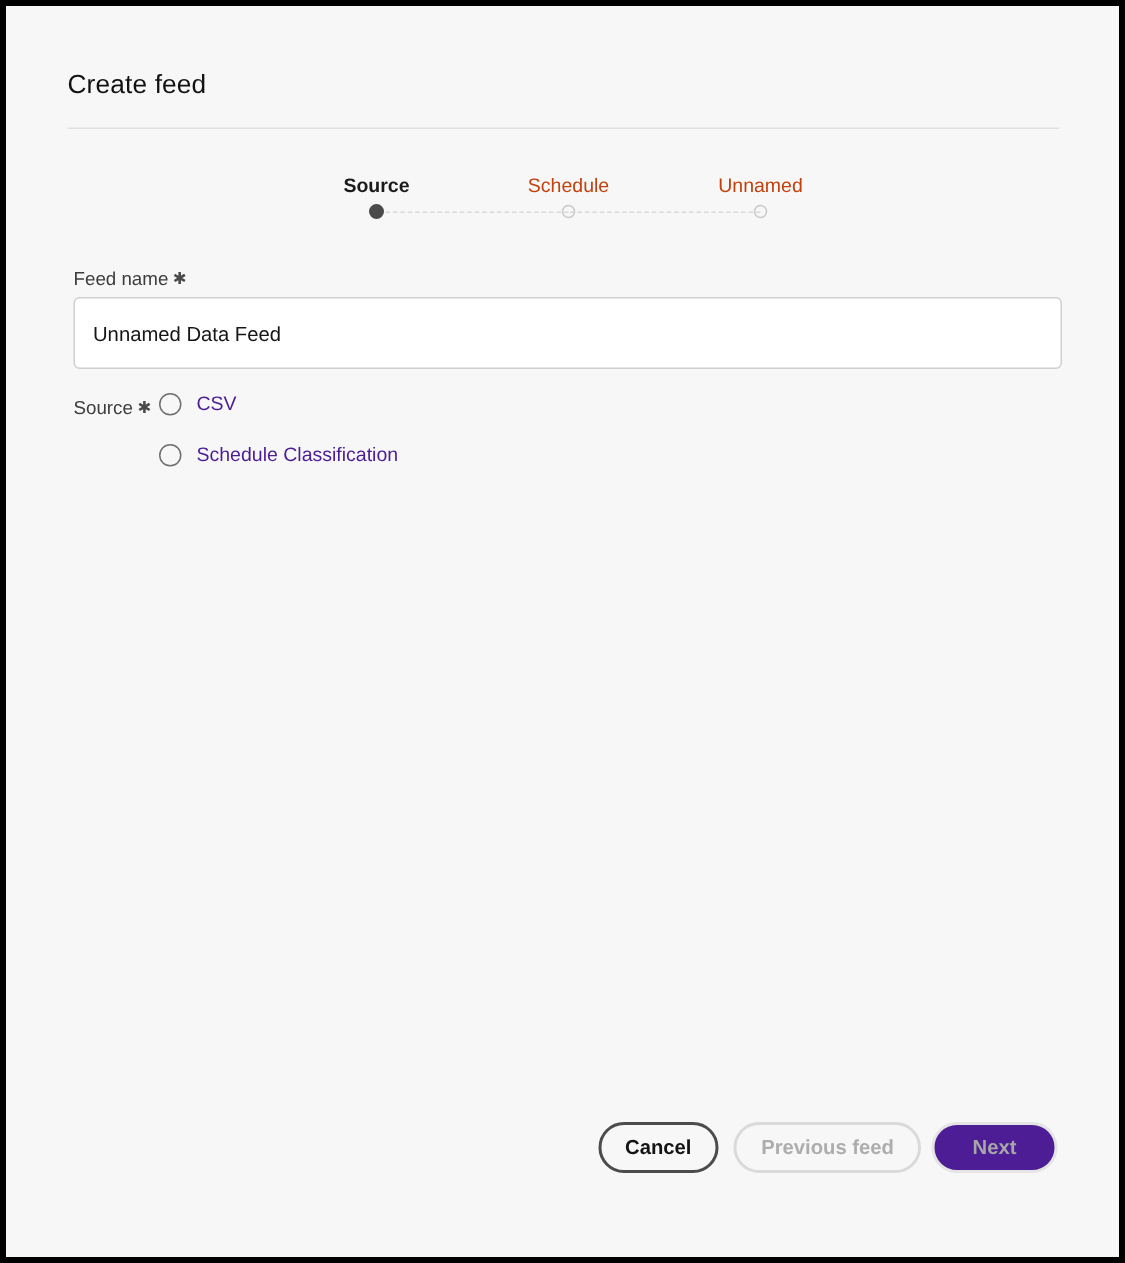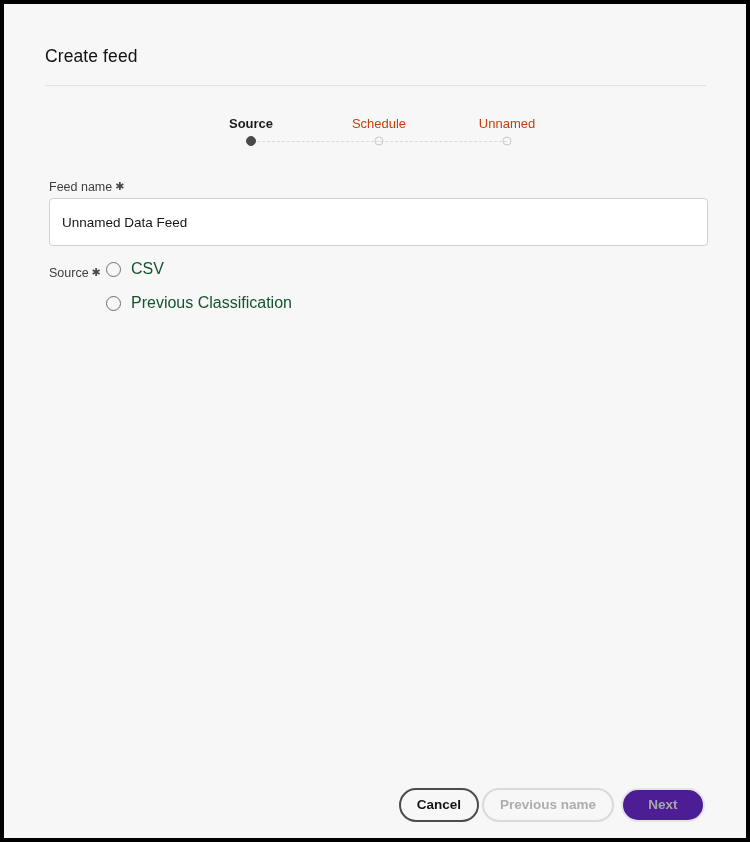--- a/index.html
+++ b/index.html
@@ -161,32 +161,32 @@
     width: 15px;
     height: 15px;
     border-radius: 50%;
     box-sizing: border-box;
     border: 1.8px solid #6f6f6f;
     background: transparent;
     flex: 0 0 auto;
   }
   .radio-label {
     margin-left: 10px;
-    font-size: 16px;
-    color: #14532d;
+    font-size: 13px;
+    color: #4c1d95;
     line-height: 16px;
     white-space: nowrap;
   }
 
   
   .footer {
     position: absolute;
     left: 41px;
     right: 41px;
-    top: 784px;
+    top: 744px;
     height: 38px;
   }
   .btn {
     position: absolute;
     top: 0;
     height: 34px;
     box-sizing: border-box;
     border-radius: 17px;
     font-family: "Liberation Sans", sans-serif;
     font-size: 13.5px;
@@ -258,24 +258,24 @@
       <span>Source</span><span class="required-mark">✱</span>
     </div>
 
     <div class="radio-group">
       <div class="radio-row">
         <span class="radio-circle"></span>
         <span class="radio-label">CSV</span>
       </div>
       <div class="radio-row">
         <span class="radio-circle"></span>
-        <span class="radio-label">Previous Classification</span>
+        <span class="radio-label">Schedule Classification</span>
       </div>
     </div>
 
     <div class="footer">
       <button class="btn btn-cancel">Cancel</button>
-      <button class="btn btn-previous">Previous name</button>
+      <button class="btn btn-previous">Previous feed</button>
       <button class="btn btn-next">Next</button>
     </div>
 
   </div>
 </div>
 
 </body></html>

